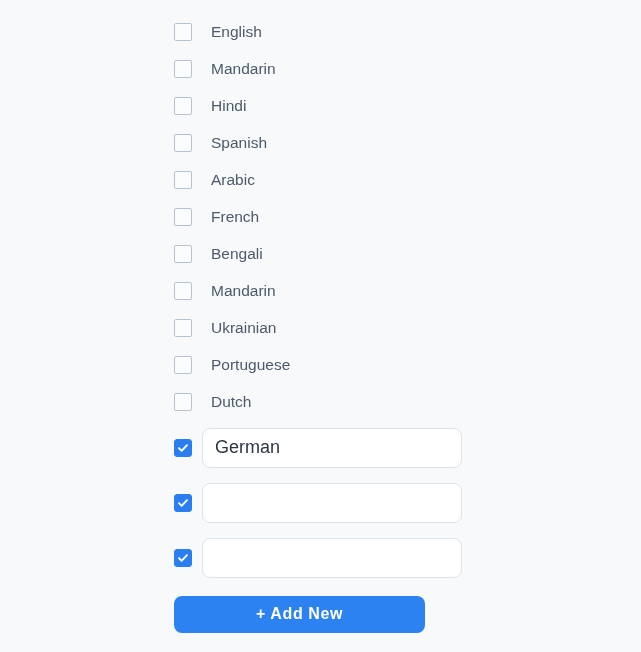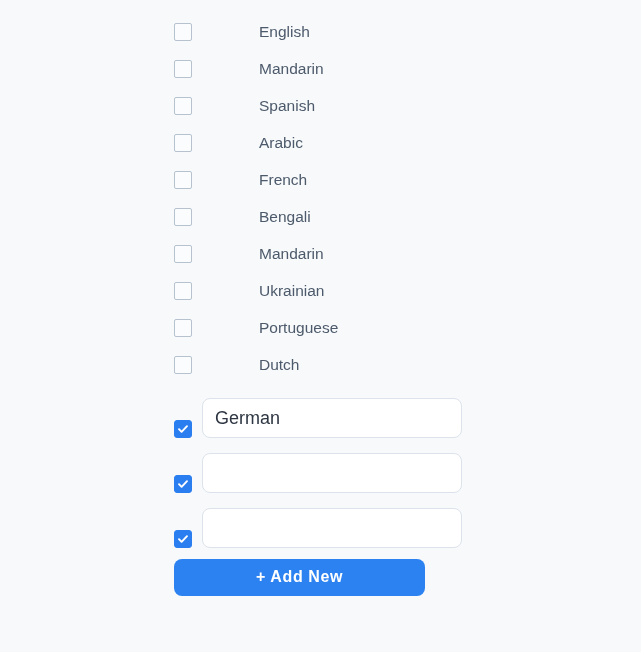--- a/index.html
+++ b/index.html
@@ -20,42 +20,41 @@
     position: absolute;
     left: 174px;
     top: 13px;
     width: 420px;
   }
   
   .lang-row {
     display: flex;
     align-items: center;
     height: 37px;
-    gap: 48px;
   }
   .cbox {
     width: 18px;
     height: 18px;
     flex: 0 0 18px;
     border: 1px solid #b6c2ce;
     border-radius: 2px;
     background: #fbfcfd;
     cursor: pointer;
   }
   .lang-label {
     margin-left: 19px;
     font-size: 15.5px;
     color: #4d5a6b;
     line-height: 1;
     white-space: nowrap;
   }
   
   .input-row {
     display: flex;
-    align-items: flex-end;
+    align-items: center;
     height: 55px;
   }
   .cbox-checked {
     width: 18px;
     height: 18px;
     flex: 0 0 18px;
     border-radius: 3px;
     background: #2b7ef0;
     border: 1px solid #2b7ef0;
     position: relative;
@@ -112,20 +111,24 @@
     <div class="lang-row">
       <span class="cbox"></span>
       <span class="lang-label">English</span>
     </div>
     <div class="lang-row">
       <span class="cbox"></span>
       <span class="lang-label">Mandarin</span>
     </div>
     <div class="lang-row">
       <span class="cbox"></span>
+      <span class="lang-label">Hindi</span>
+    </div>
+    <div class="lang-row">
+      <span class="cbox"></span>
       <span class="lang-label">Spanish</span>
     </div>
     <div class="lang-row">
       <span class="cbox"></span>
       <span class="lang-label">Arabic</span>
     </div>
     <div class="lang-row">
       <span class="cbox"></span>
       <span class="lang-label">French</span>
     </div>

